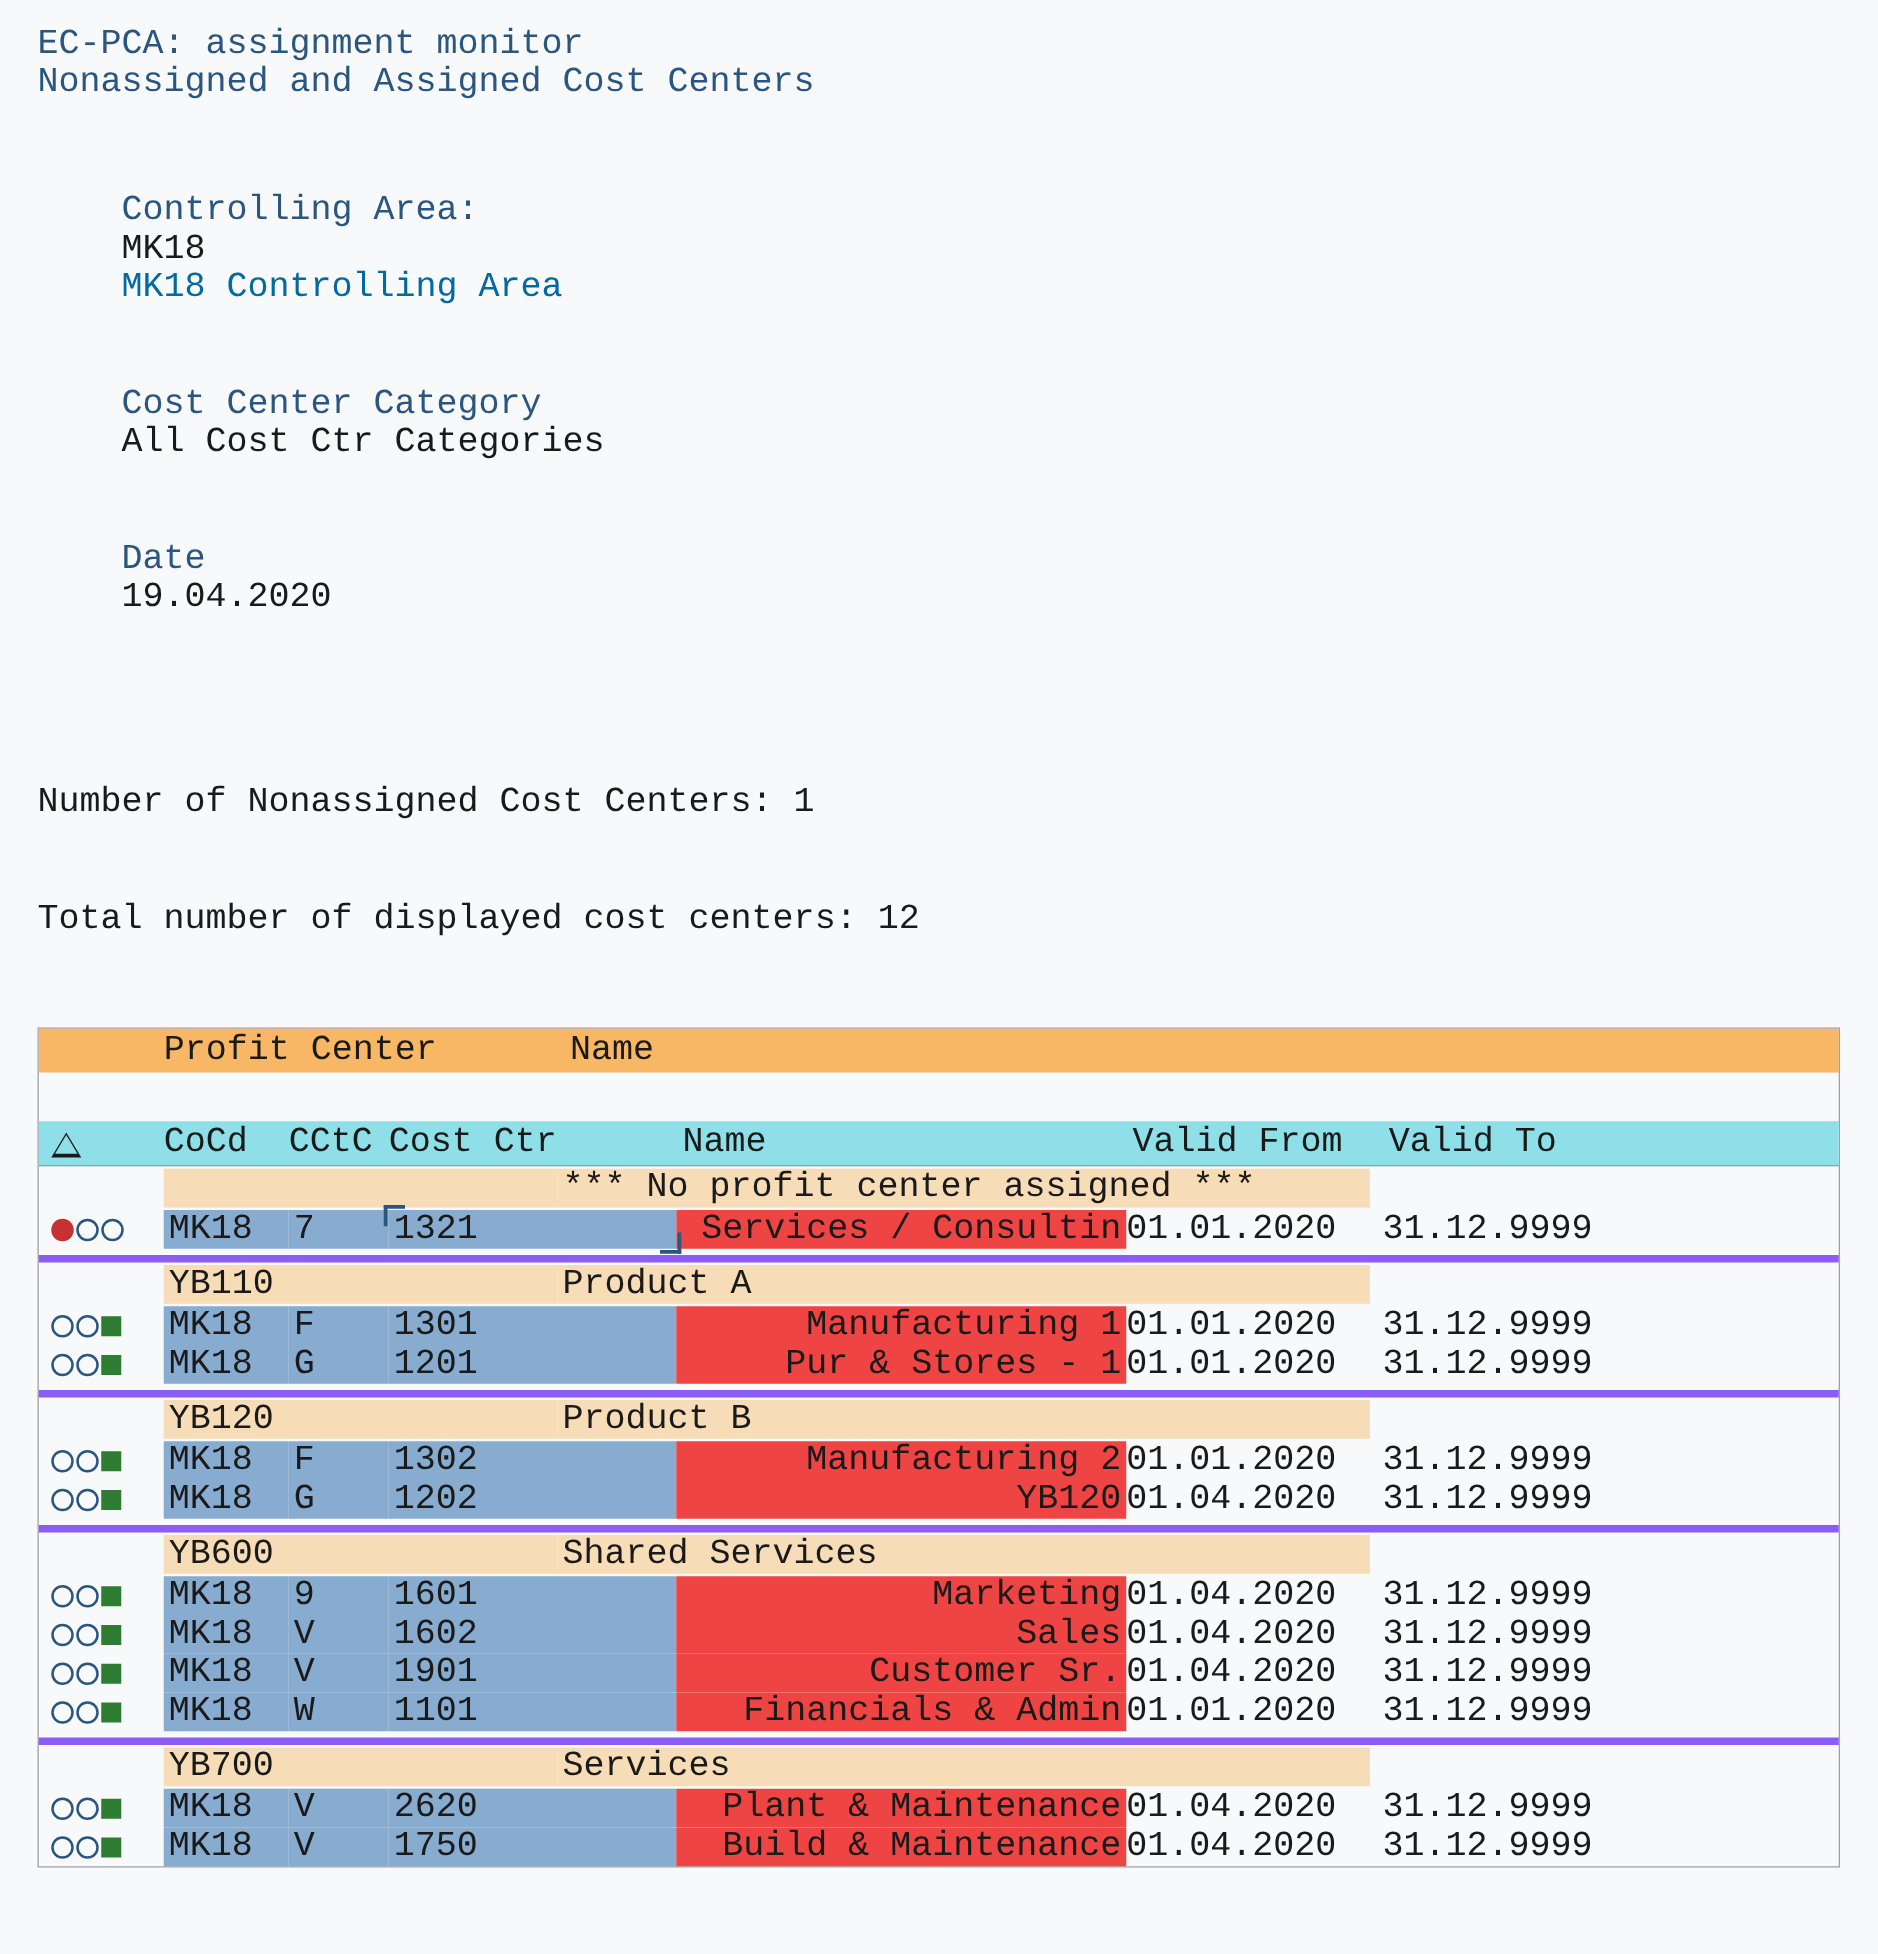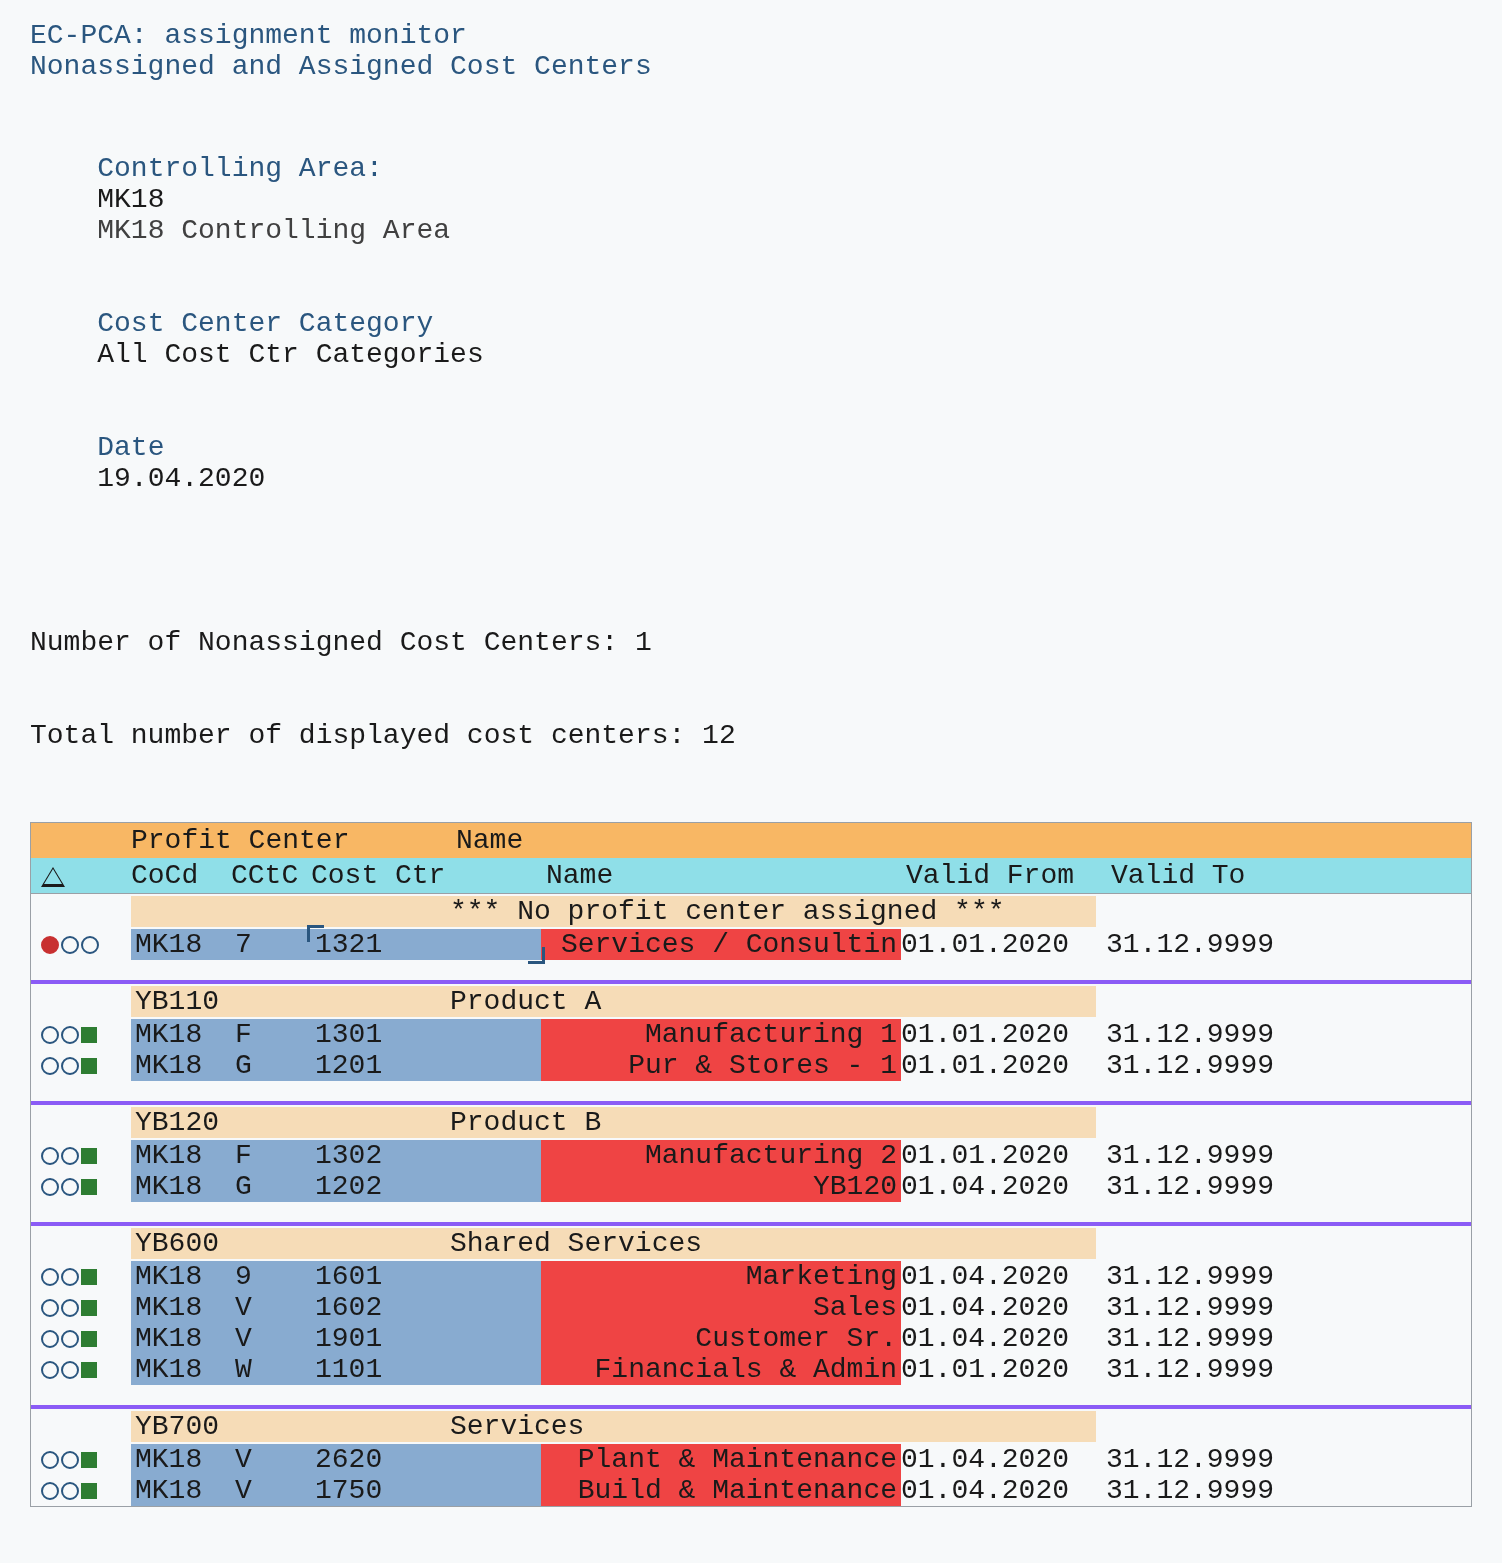--- a/index.html
+++ b/index.html
@@ -11,41 +11,41 @@
     margin: 0;
     padding: 20px 30px;
   }
 
   .title-line { color: #2a567f; font-weight: normal; white-space: pre; }
 
   .meta-block { margin-top: 40px; }
   .meta-row { white-space: pre; }
   .meta-label { color: #2a567f; }
   .meta-value { color: #1a1a1a; }
-  .meta-desc  { color: #404040; text-align: right; }
+  .meta-desc  { color: #0369a1; text-align: right; }
   .counts { margin-top: 40px; white-space: pre; }
 
   .table-wrap {
     margin-top: 40px;
     border: 1px solid #9aa0a6;
   }
 
   .hrow {
     display: grid;
     grid-template-columns: 90px 100px 80px 145px 90px 360px 205px 190px;
     align-items: center;
     padding: 2px 10px 2px 10px;
     white-space: pre;
   }
 
   .hdr-orange { background: #f8b764; color: #1a1a1a; }
   .hdr-cyan   { background: #8fdfe8; color: #1a1a1a;
-                border-bottom: 1px solid #9aa0a6; }
+                border-bottom: 1px solid #9aa0a6; margin-top: 39px; }
 
-  .sep-top { border-top: 4px solid #8b5cf6; margin-top: 20px; }
+  .sep-top { border-top: 6px solid #8b5cf6; margin-top: 5px; }
 
   .pcrow {
     display: grid;
     grid-template-columns: 90px 315px 650px;
     align-items: center;
     padding: 2px 10px;
     white-space: pre;
   }
   .pc-code, .pc-name { background: #f6dcb7; padding: 0 4px; }
 

